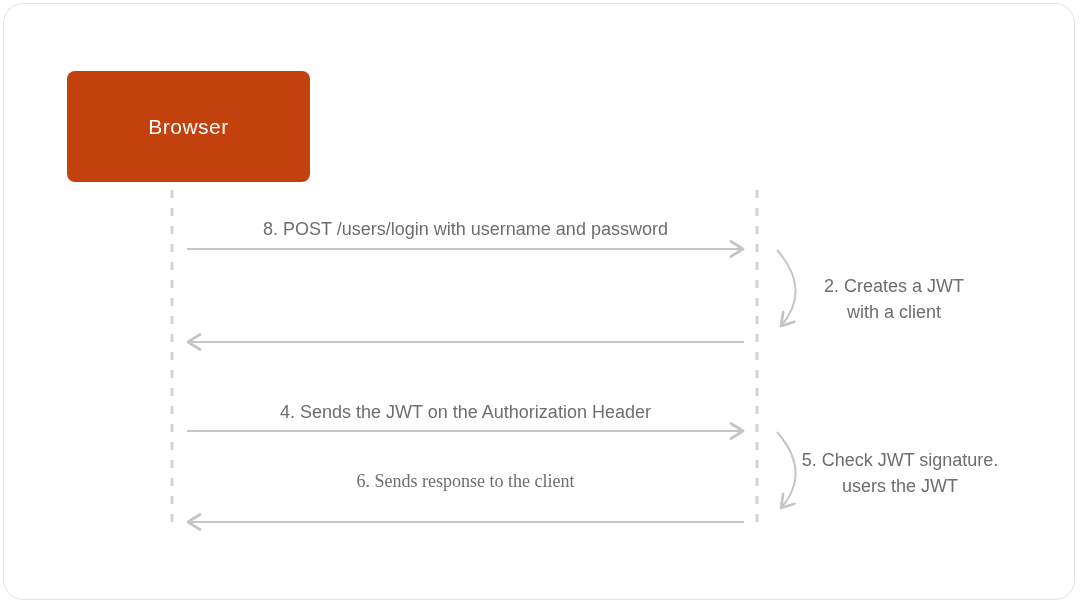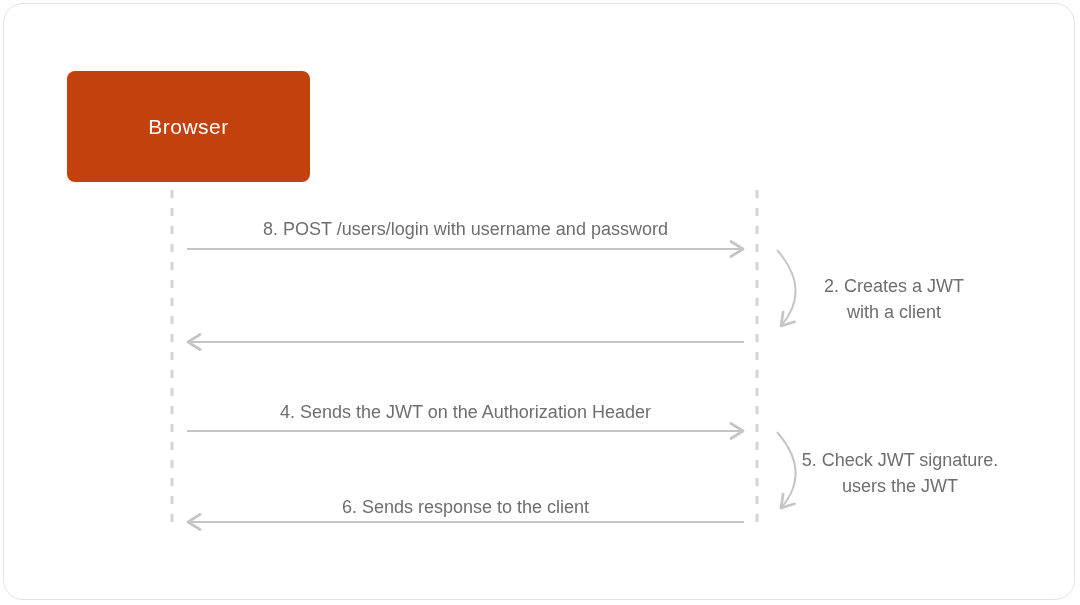--- a/index.html
+++ b/index.html
@@ -54,21 +54,21 @@
     width: 557px;
     text-align: center;
     color: #6e6e6e;
     font-size: 18px;
     line-height: 22px;
     white-space: nowrap;
   }
   .msg-1 { top: 214px; }
   .msg-3 { top: 307px; }
   .msg-4 { top: 397px; }
-  .msg-6 { top: 492px; }
+  .msg-6 { top: 466px; font-family: Liberation Serif, serif; }
   .note {
     position: absolute;
     text-align: center;
     color: #6e6e6e;
     font-size: 18px;
     line-height: 26px;
     white-space: nowrap;
   }
   .note-2 { left: 798px; top: 269px; width: 184px; }
   .note-5 { left: 776px; top: 437px; width: 240px; margin-top: 6px; }

